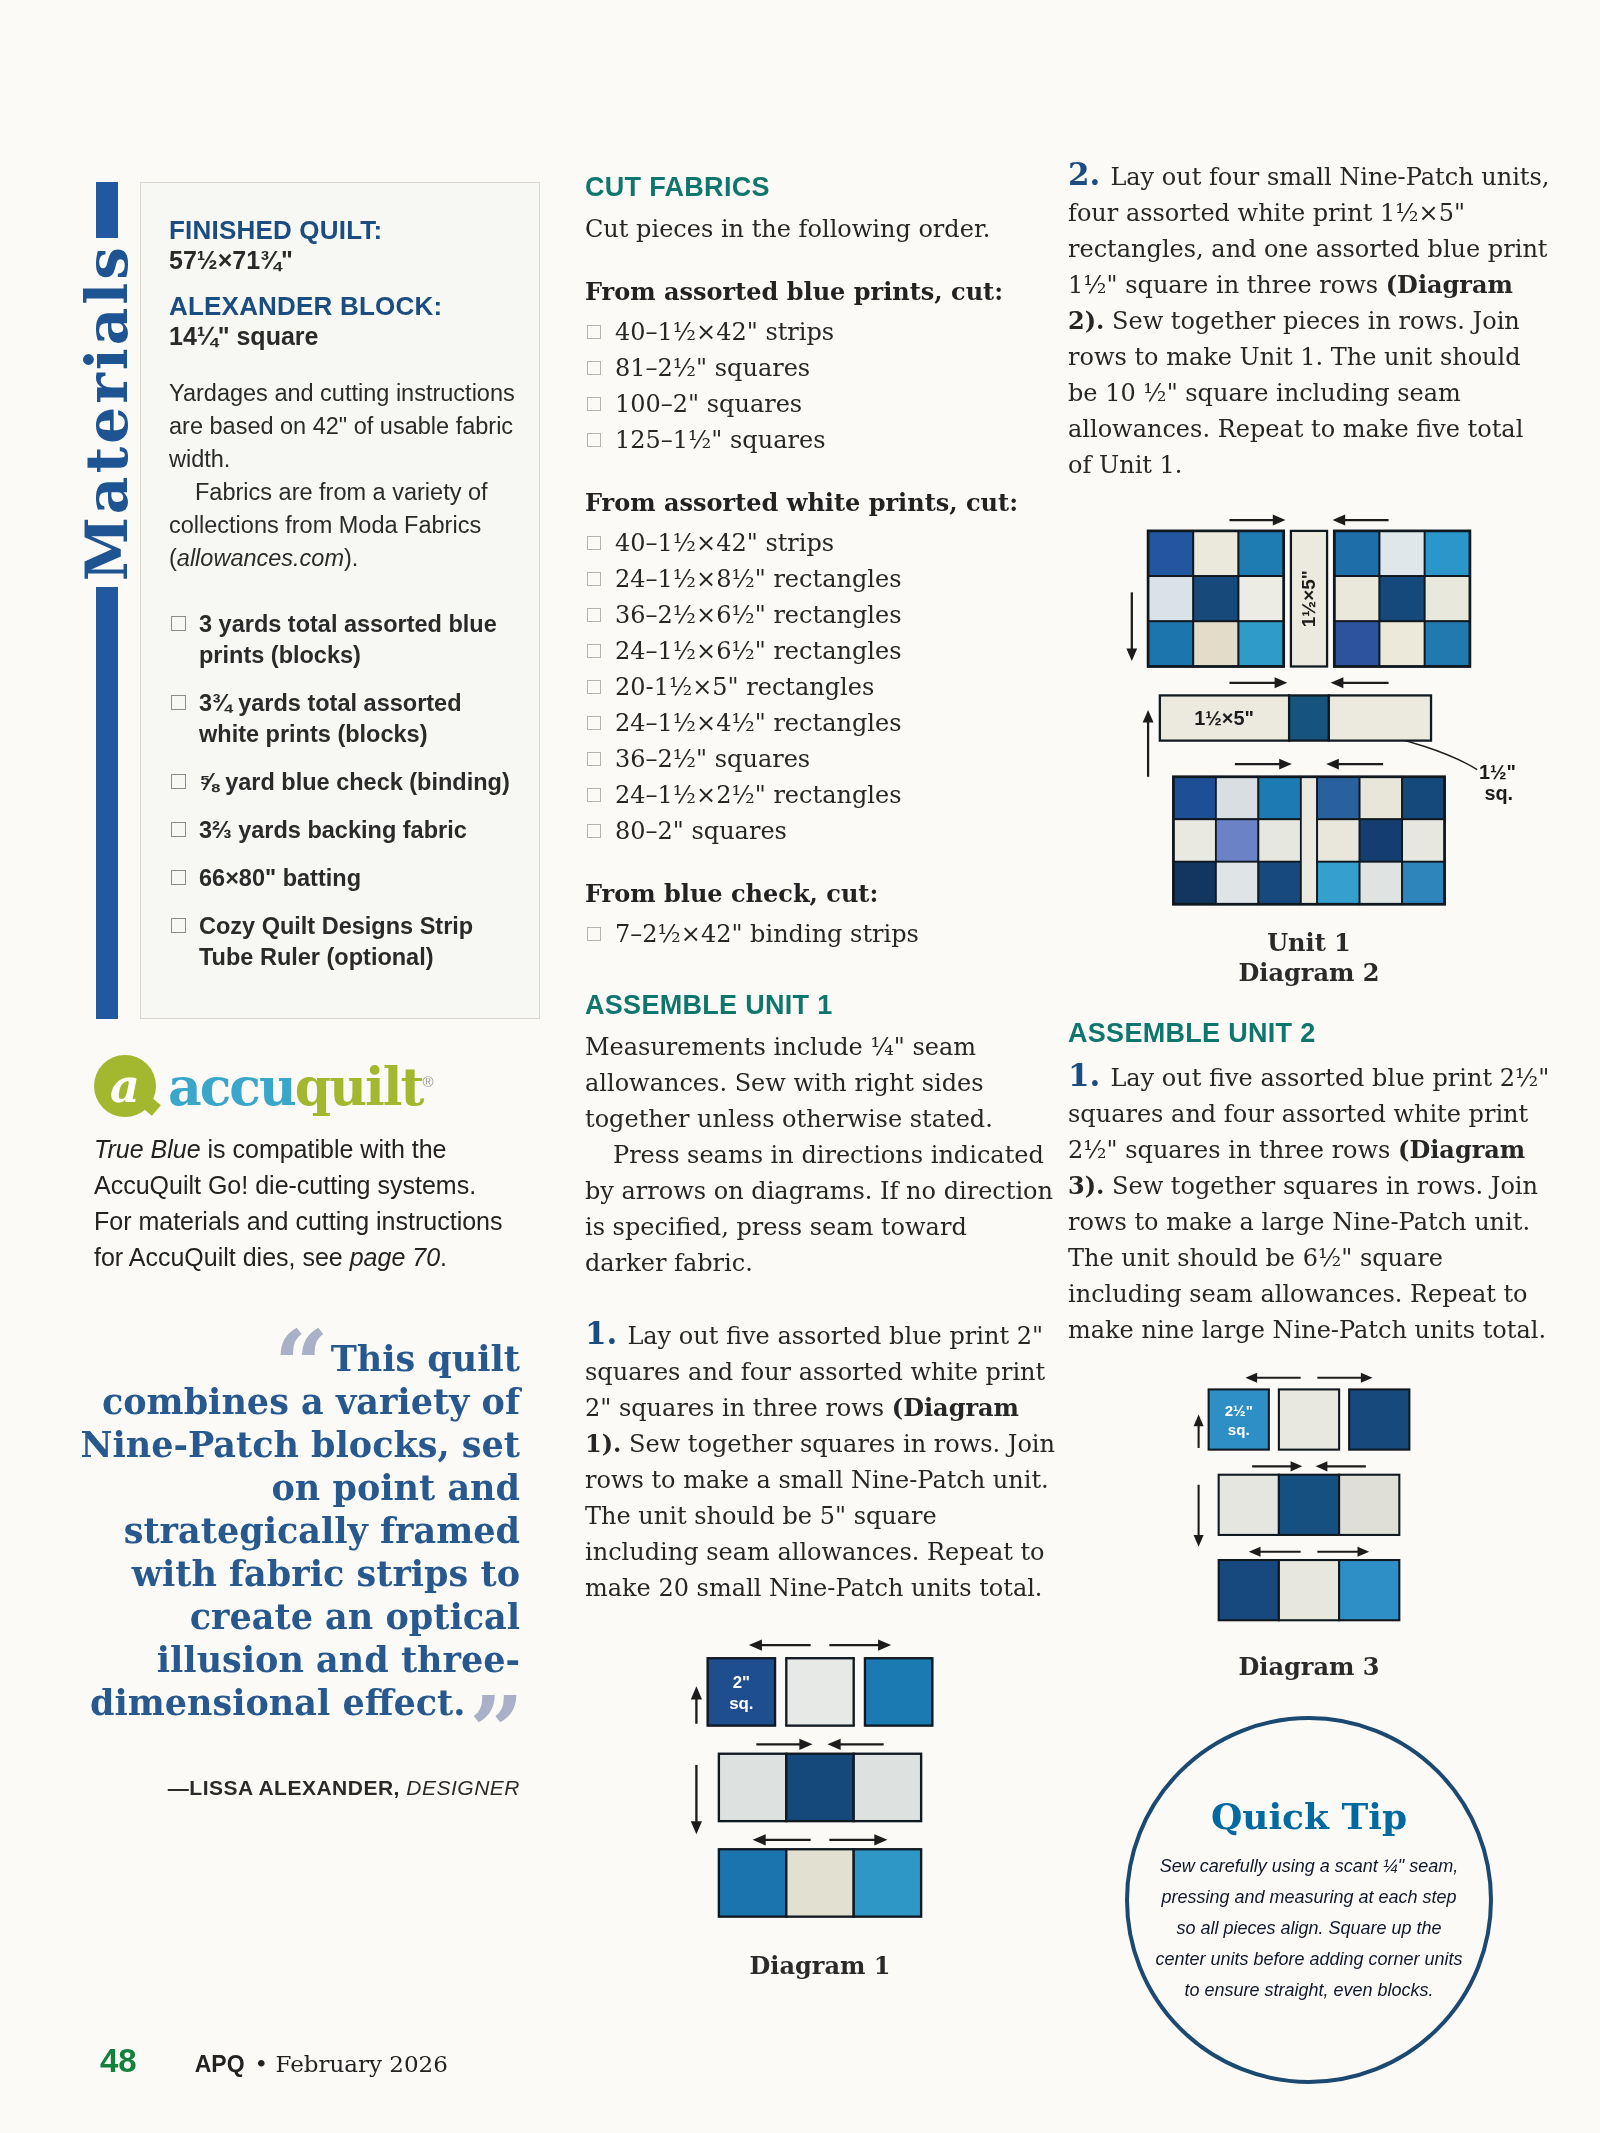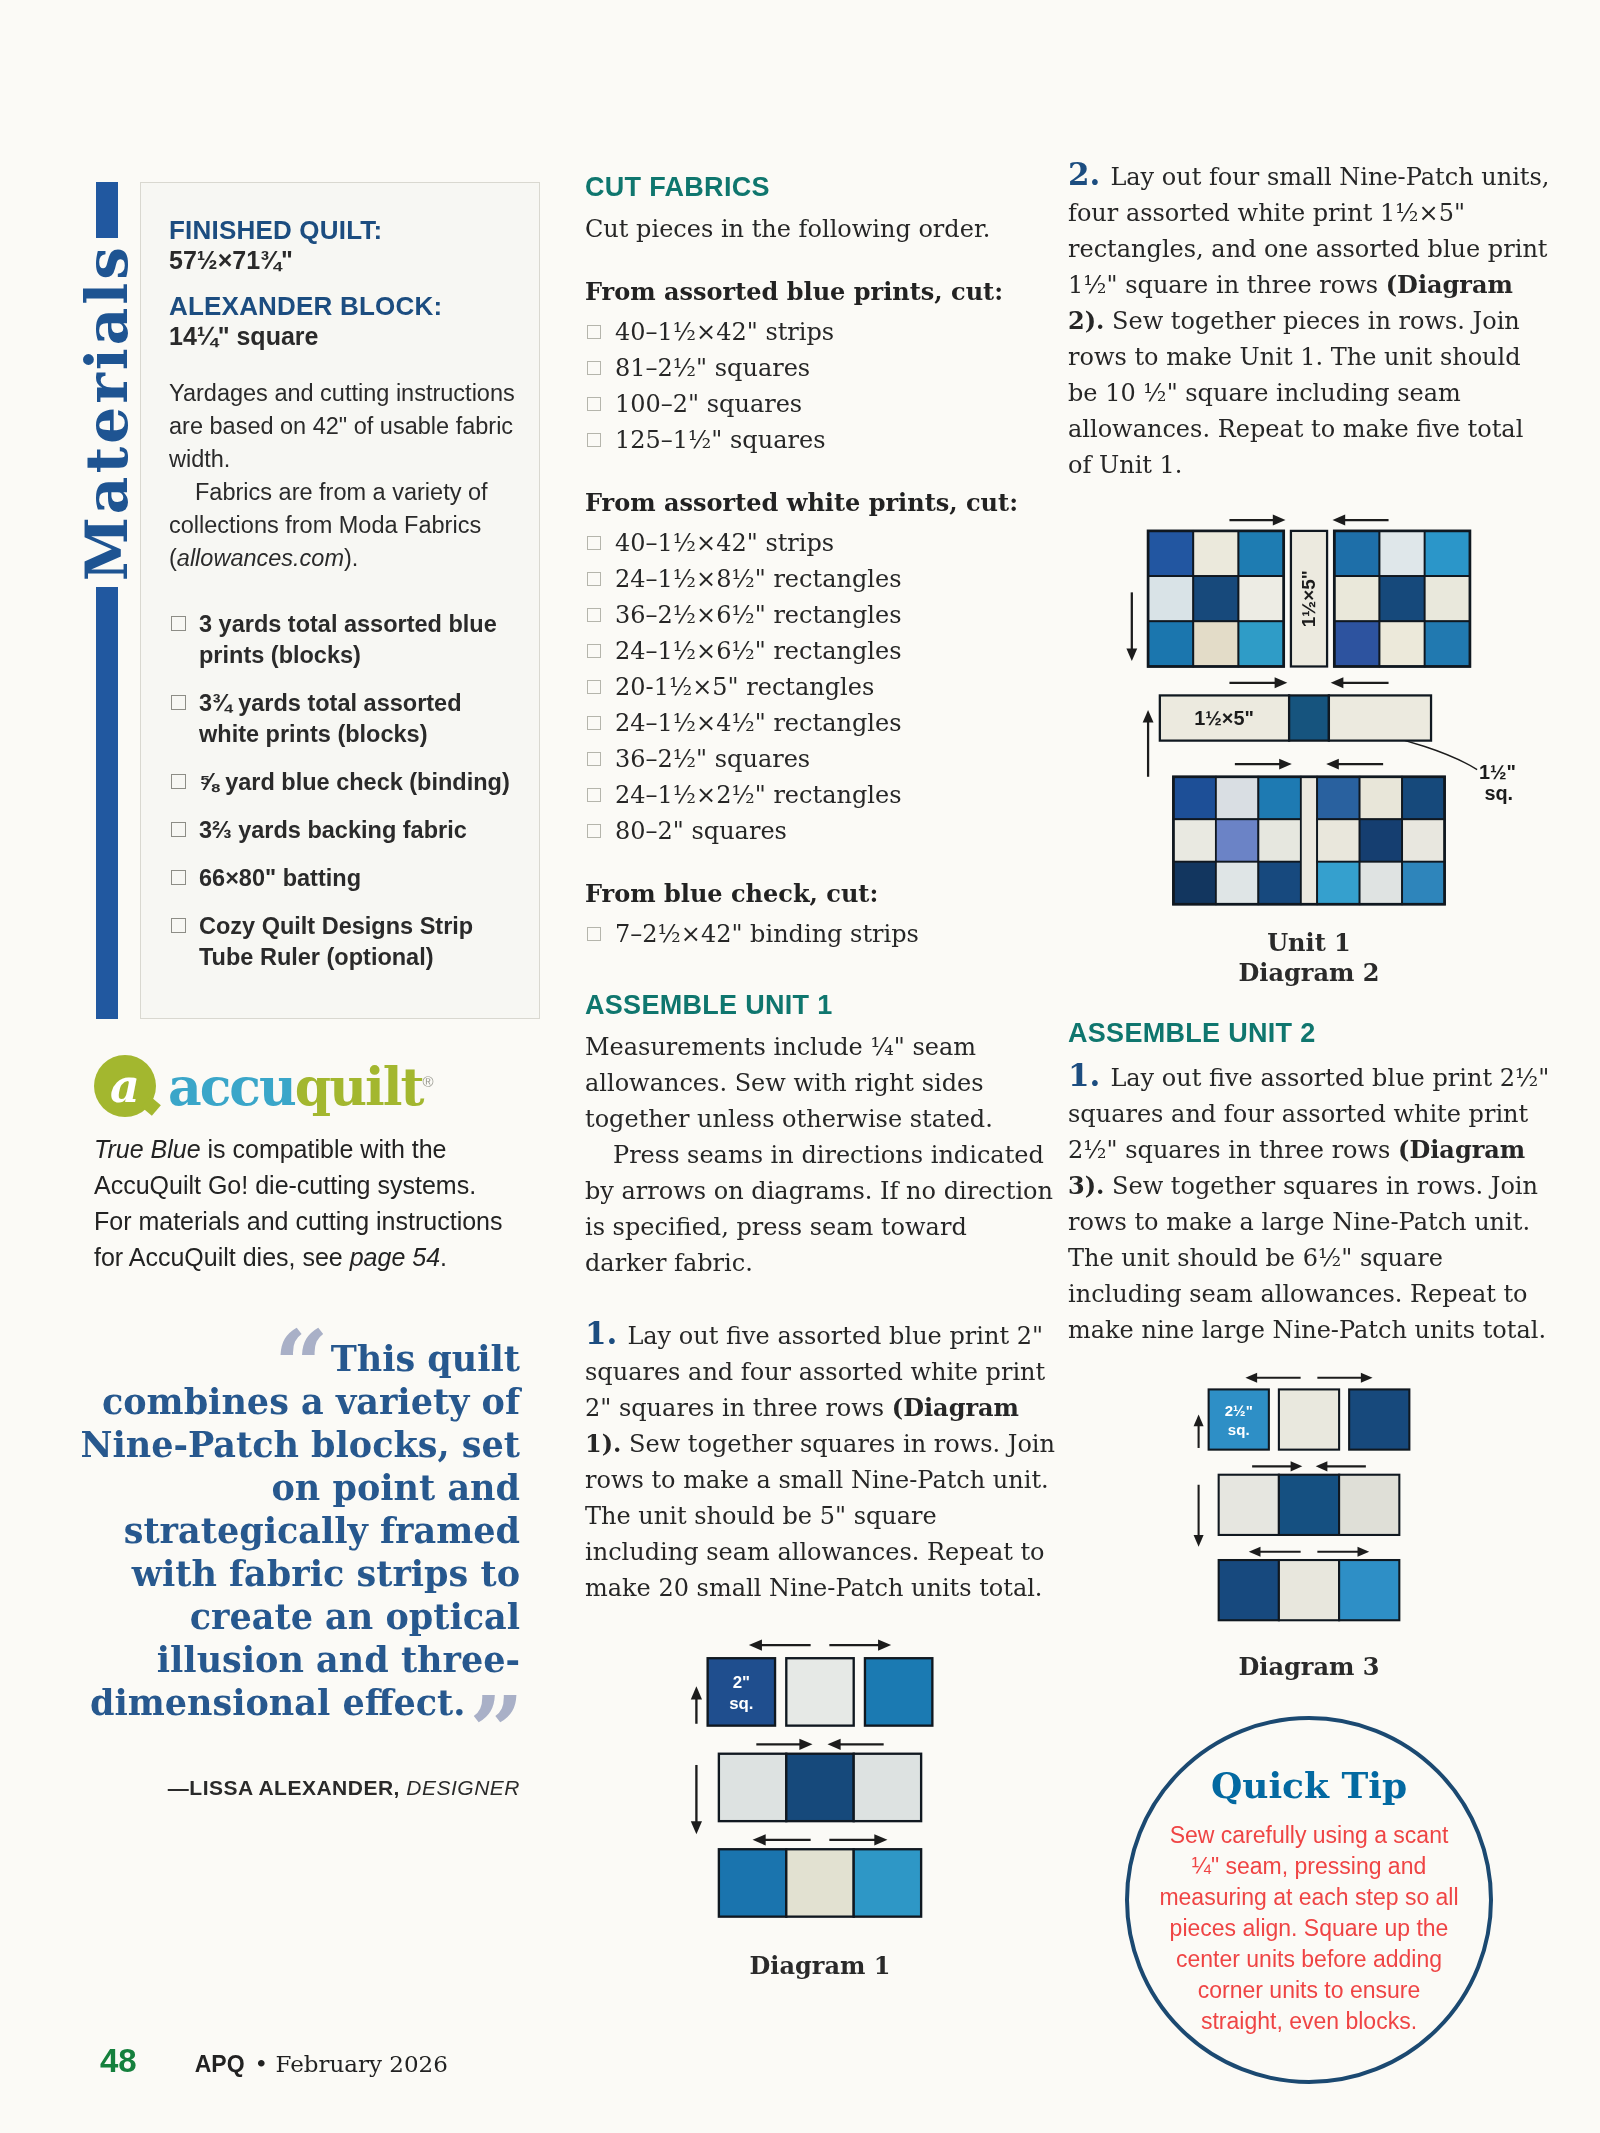--- a/index.html
+++ b/index.html
@@ -45,21 +45,21 @@
   .step{margin-top:34px;font-family:"DejaVu Serif",serif;font-size:24px;line-height:36px;color:#262626;}
   .step-num{font-weight:bold;color:#1c4d80;font-size:31px;margin-right:10px;}
   .indent{text-indent:28px;}
   .diagram{margin-top:26px;text-align:center;}
   .diag-caption{font-family:"DejaVu Serif",serif;font-weight:bold;font-size:24px;color:#2a2a2a;margin-top:6px;line-height:30px;}
   svg text{font-family:"Liberation Sans",sans-serif;font-weight:bold;}
   
   #right-col{left:1068px;top:156px;width:482px;}
   .quick-tip{margin:34px auto 0 auto;width:368px;height:368px;border:4px solid #1b4971;border-radius:50%;display:flex;flex-direction:column;align-items:center;justify-content:center;text-align:center;padding:10px 26px;box-sizing:border-box;background:#fbfaf6;}
   .qt-title{font-family:"DejaVu Serif",serif;font-weight:bold;font-size:36px;color:#0369a1;margin-bottom:14px;}
-  .qt-body{font-size:23px;line-height:31px;color:#ef4444;}
+  .qt-body{font-size:18px;line-height:31px;color:#0f172a;font-style:italic;}
   
   #footer{position:absolute;left:100px;top:2042px;display:flex;align-items:baseline;}
   .pg-num{font-weight:bold;font-size:33px;color:#15803d;}
   .pg-brand{font-weight:bold;font-size:23px;margin-left:58px;color:#222;}
   .pg-issue{font-family:"DejaVu Serif",serif;font-size:23px;margin-left:10px;color:#222;}
 </style>
 </head>
 <body>
 
 <div id="left-col" class="col">
@@ -104,21 +104,21 @@
       </div>
     </div>
   </div>
 
   <div class="logo-row">
     <div class="logo-mark">
         <span>a</span>
       </div>
     <div class="logo-word"><span class="lg-accu">accu</span><span class="lg-quilt">quilt</span><span class="lg-reg">®</span></div>
   </div>
-  <div class="aq-body"><i>True Blue</i><span> is compatible with the AccuQuilt Go! die-cutting systems. For materials and cutting instructions for AccuQuilt dies, see </span><i>page 54</i><span>.</span></div>
+  <div class="aq-body"><i>True Blue</i><span> is compatible with the AccuQuilt Go! die-cutting systems. For materials and cutting instructions for AccuQuilt dies, see </span><i>page 70</i><span>.</span></div>
 
   <div class="pull-quote"><span class="qmark open">“</span><span>This quilt combines a variety of Nine-Patch blocks, set on point and strategically framed with fabric strips to create an optical illusion and three-dimensional effect.</span><span class="qmark close">”</span></div>
   <div class="attribution"><span class="attr-b">—LISSA ALEXANDER,</span><span class="attr-i"> DESIGNER</span></div>
 </div>
 
 <div id="mid-col" class="col">
   <div class="sec-h">CUT FABRICS</div>
   <div class="body-p">Cut pieces in the following order.</div>
 
   <div class="grp-title">From assorted blue prints, cut:</div>

